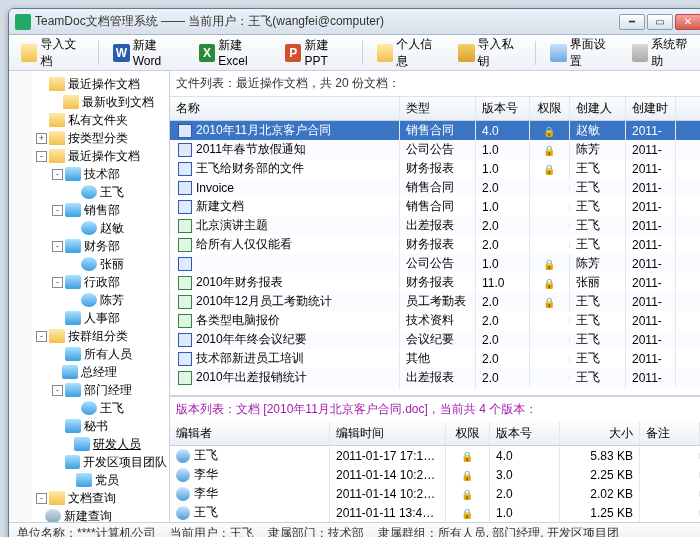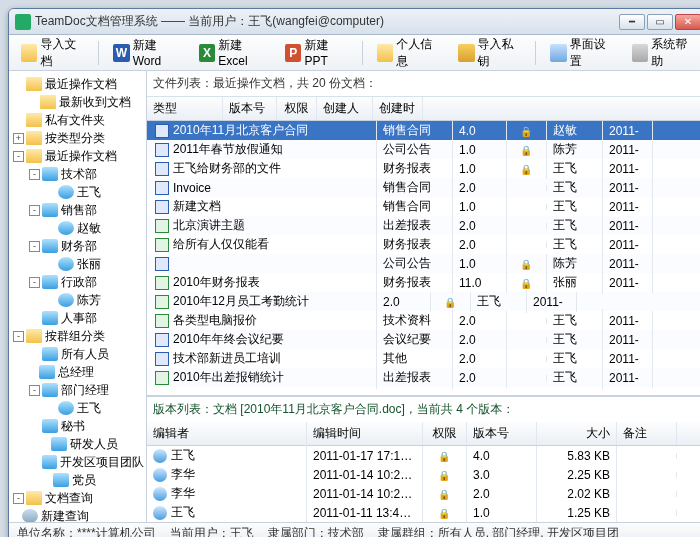--- a/index.html
+++ b/index.html
@@ -9,21 +9,21 @@
 .titlebar .app-icon{width:16px;height:16px;background:#2a6; border-radius:2px;margin-right:4px;}
 .titlebar .title{flex:1;color:#333;}
 .winbtns{display:flex;gap:2px;}
 .winbtn{width:26px;height:16px;border:1px solid #8aa0b8;background:linear-gradient(#fefefe,#d8e2ec);border-radius:2px;display:flex;align-items:center;justify-content:center;font-size:10px;color:#334;}
 .winbtn.close{background:linear-gradient(#f7a6a0,#d65a4f);color:#fff;border-color:#b44;}
 .toolbar{height:36px;background:linear-gradient(#fdfdfd,#eef2f6);border-bottom:1px solid #c7d2de;display:flex;align-items:center;padding:0 6px;gap:6px;}
 .tbtn{display:flex;align-items:center;gap:3px;padding:3px 5px;border:1px solid transparent;border-radius:3px;}
 .ticon{width:18px;height:18px;display:inline-block;border-radius:2px;}
 .tsep{width:1px;height:24px;background:#c7d2de;margin:0 2px;}
 .body{flex:1;display:flex;overflow:hidden;}
-.sidebar{width:138px;background:#fff;border-right:1px solid #c7d2de;overflow-y:auto;padding:4px 0;}
+.sidebar{width:138px;background:#fff;border-right:1px solid #c7d2de;overflow-y:auto;padding:4px 0;margin-left:23px;}
 .tree-item{display:flex;align-items:center;height:18px;padding-right:2px;white-space:nowrap;}
 .tree-item .exp{width:11px;height:11px;border:1px solid #888;background:#fff;font-size:9px;line-height:9px;text-align:center;margin-right:2px;color:#444;}
 .tree-item .noexp{width:13px;}
 .tree-item .ticon2{width:16px;height:14px;margin-right:3px;display:inline-block;}
 .folder{background:linear-gradient(#ffe9a8,#f3c14b);border-radius:1px;}
 .people{background:linear-gradient(#aee1ff,#3a9fe0);border-radius:2px;}
 .person{background:linear-gradient(#aee1ff,#3a9fe0);border-radius:50%;}
 .mag{background:linear-gradient(#cde,#8ab);border-radius:50%;}
 .main{flex:1;display:flex;flex-direction:column;overflow:hidden;background:#fff;}
 .list-caption{padding:4px 6px;color:#333;border-bottom:1px solid #d7e1ec;}
@@ -50,21 +50,21 @@
 .vhead>div,.vrow>div{padding:3px 6px;border-right:1px solid #e2e8ef;white-space:nowrap;}
 .v-editor{width:160px;display:flex;align-items:center;gap:4px;}
 .v-time{width:116px;}
 .v-perm{width:44px;text-align:center;}
 .v-ver{width:70px;}
 .v-size{width:80px;text-align:right;}
 .v-note{width:60px;}
 .vrow{display:flex;height:19px;align-items:center;}
 .status{height:22px;background:linear-gradient(#fdfdfd,#e8edf3);border-top:1px solid #c7d2de;display:flex;align-items:center;padding:0 8px;gap:14px;color:#333;white-space:nowrap;overflow:hidden;}
 .avatar{width:14px;height:14px;border-radius:50%;background:linear-gradient(#cde7ff,#4a9ddd);display:inline-block;}
-.ilabel{color:#14532d;}
+.ilabel{color:#a21caf;}
 </style>
 </head>
 <body>
 
 <div class="window">
 
   <div class="titlebar">
     <span class="app-icon"></span>
     <span class="title">TeamDoc文档管理系统 —— 当前用户：王飞(wangfei@computer)</span>
     <div class="winbtns">
@@ -207,21 +207,21 @@
         <div class="tree-item" style="padding-left: 36px;">
           <span class="noexp"></span>
           <span class="ticon2 person"></span>
           <span>王飞</span>
         </div>
         <div class="tree-item" style="padding-left: 20px;">
           <span class="noexp"></span>
           <span class="ticon2 people"></span>
           <span>秘书</span>
         </div>
-        <div class="tree-item" style="padding-left: 29px;">
+        <div class="tree-item" style="padding-left: 29px; text-decoration: underline;">
           <span class="noexp"></span>
           <span class="ticon2 people"></span>
           <span>研发人员</span>
         </div>
         <div class="tree-item" style="padding-left: 20px;">
           <span class="noexp"></span>
           <span class="ticon2 people"></span>
           <span>开发区项目团队</span>
         </div>
         <div class="tree-item" style="padding-left: 31px;">
@@ -239,20 +239,21 @@
           <span class="ticon2 mag"></span>
           <span>新建查询</span>
         </div>
       </div>
 
     <div class="main">
       <div class="list-caption">文件列表：最近操作文档，共 20 份文档：</div>
 
       <div class="grid">
         <div class="ghead">
+          <div class="c-name">名称</div>
           <div class="c-type">类型</div>
           <div class="c-ver">版本号</div>
           <div class="c-perm">权限</div>
           <div class="c-owner">创建人</div>
           <div class="c-date">创建时</div>
         </div>
         <div id="rows">
             <div class="grow sel">
               <div class="c-name">
                 <span class="ficon doc"></span>
@@ -349,20 +350,21 @@
               <div class="c-ver">11.0</div>
               <div class="c-perm"><span class="lock"></span></div>
               <div class="c-owner">张丽</div>
               <div class="c-date">2011-</div>
             </div>
             <div class="grow">
               <div class="c-name">
                 <span class="ficon xls"></span>
                 <span>2010年12月员工考勤统计</span>
               </div>
+              <div class="c-type">员工考勤表</div>
               <div class="c-ver">2.0</div>
               <div class="c-perm"><span class="lock"></span></div>
               <div class="c-owner">王飞</div>
               <div class="c-date">2011-</div>
             </div>
             <div class="grow">
               <div class="c-name">
                 <span class="ficon xls"></span>
                 <span>各类型电脑报价</span>
               </div>

